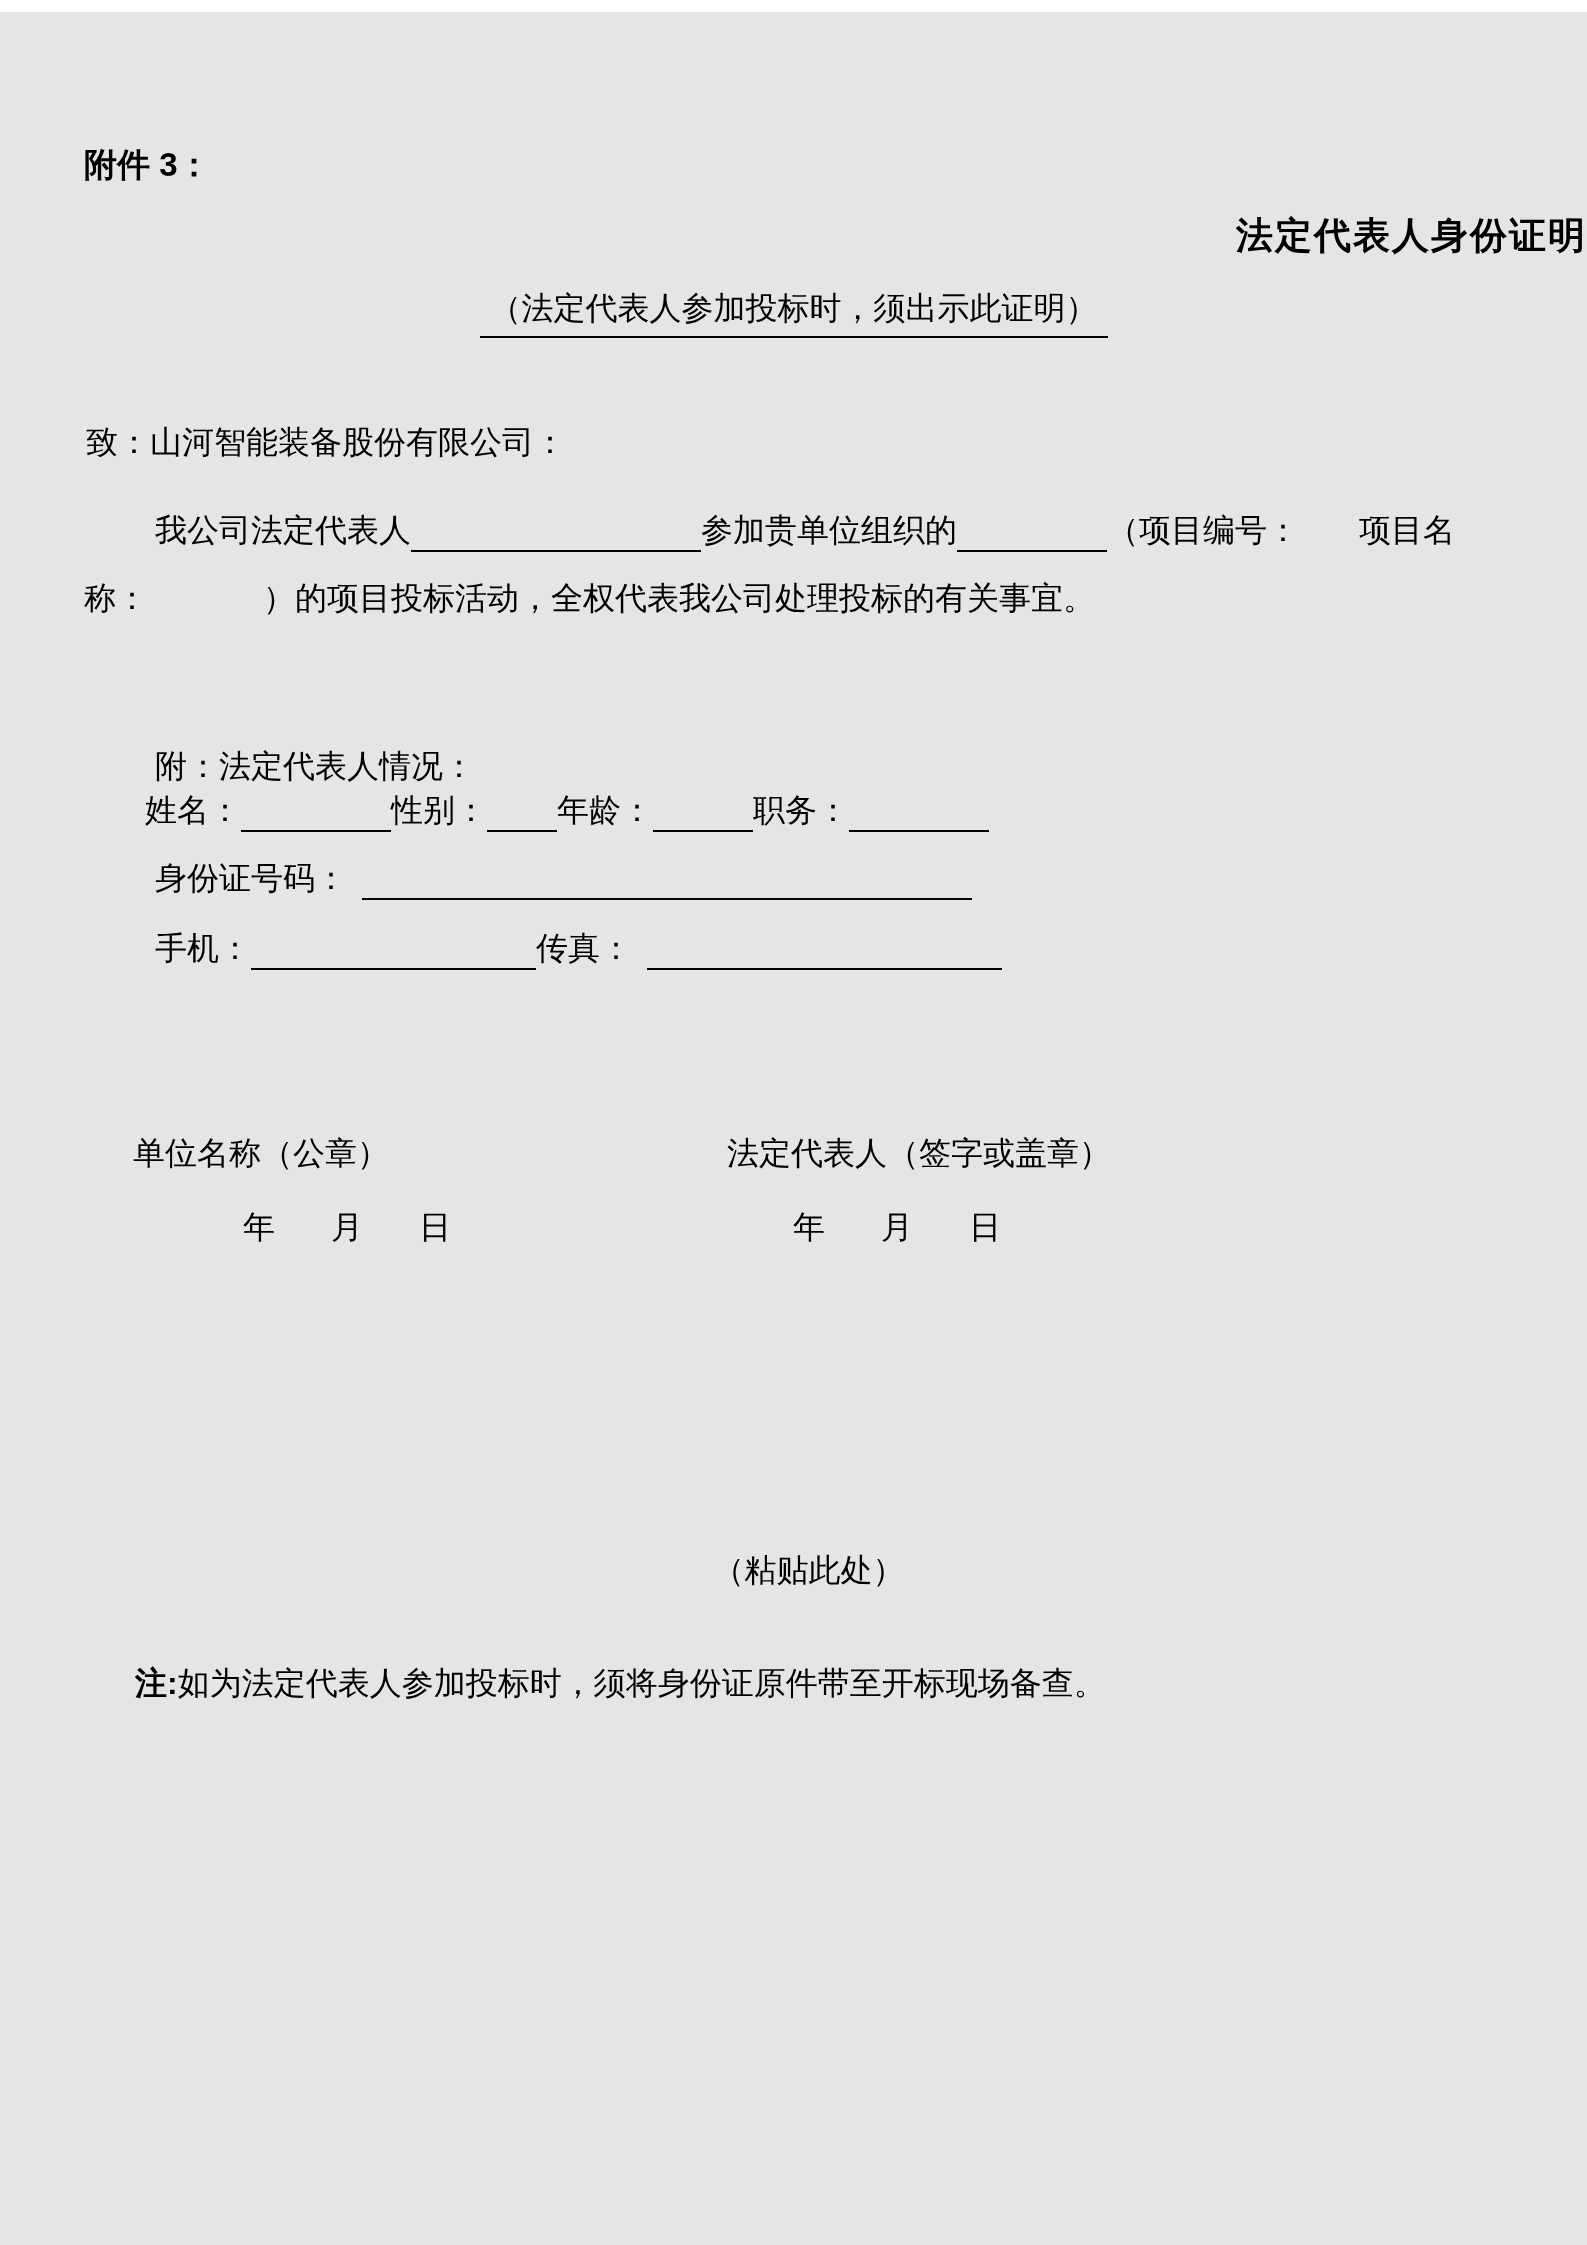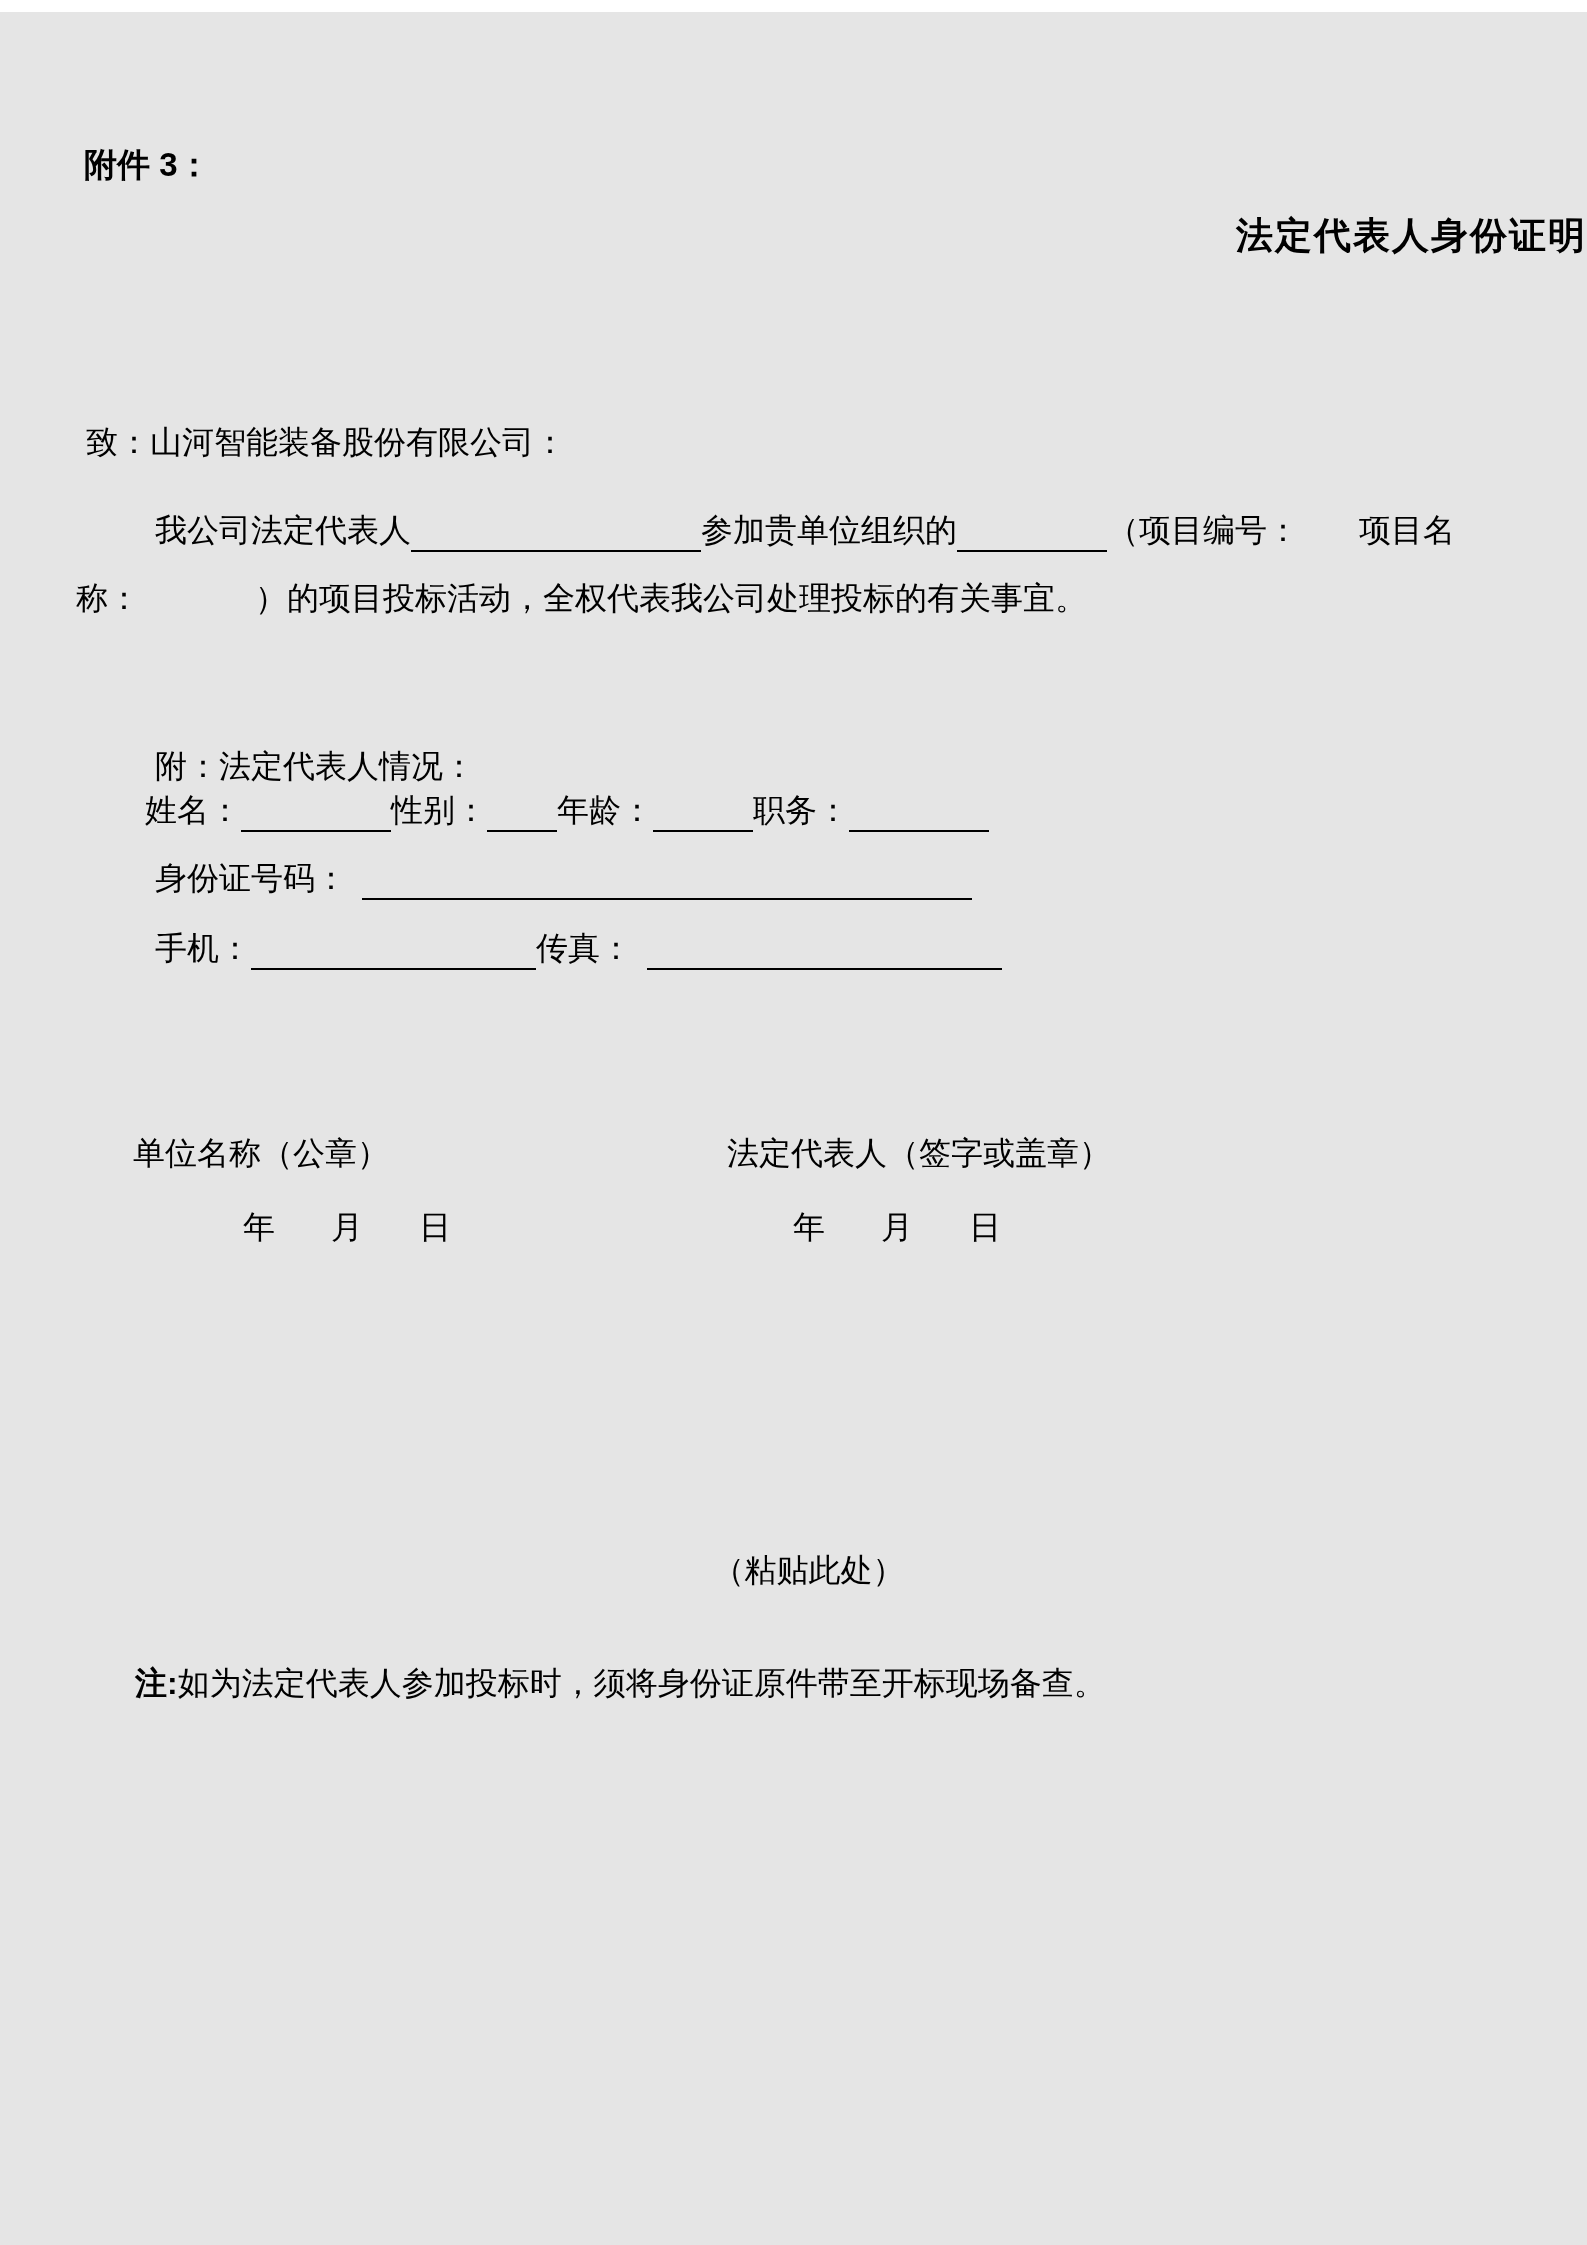--- a/index.html
+++ b/index.html
@@ -39,21 +39,21 @@
     font-size: 32px;
   }
   .doc-subtitle-wrap .underlined {
     display: inline-block;
     border-bottom: 2px solid #000;
     padding: 0 10px 6px 10px;
   }
   .addressee { left: 86px; top: 410px; }
 
   .para-line1 { left: 155px; top: 498px; }
-  .para-line2 { left: 76px;  top: 566px; }
+  .para-line2 { left: 84px;  top: 566px; }
 
   .rep-heading { left: 155px; top: 734px; }
   .row-name    { left: 145px; top: 778px; }
   .row-id      { left: 155px; top: 846px; }
   .row-phone   { left: 155px; top: 916px; }
 
   .sig-company { left: 133px; top: 1121px; }
   .sig-rep     { left: 727px; top: 1121px; }
   .date-left   { left: 243px; top: 1195px; }
   .date-right  { left: 793px; top: 1195px; }
@@ -97,20 +97,23 @@
 </style>
 </head>
 <body>
 
 <div class="page">
 
   <div class="abs attachment-label">附件 3：</div>
 
   <div class="abs doc-title">法定代表人身份证明</div>
 
+  <div class="abs doc-subtitle-wrap">
+    <span class="underlined">（法定代表人参加投标时，须出示此证明）</span>
+  </div>
 
   <div class="abs addressee">致：山河智能装备股份有限公司：</div>
 
   <div class="abs para-line1">
     <span>我公司法定代表人</span><span class="blank b290"></span><span>参加贵单位组织的</span><span class="blank b150"></span><span>（项目编号：</span><span class="gap g60"></span><span>项目名</span>
   </div>
 
   <div class="abs para-line2">
     <span>称：</span><span class="gap g115"></span><span>）的项目投标活动，全权代表我公司处理投标的有关事宜。</span>
   </div>

